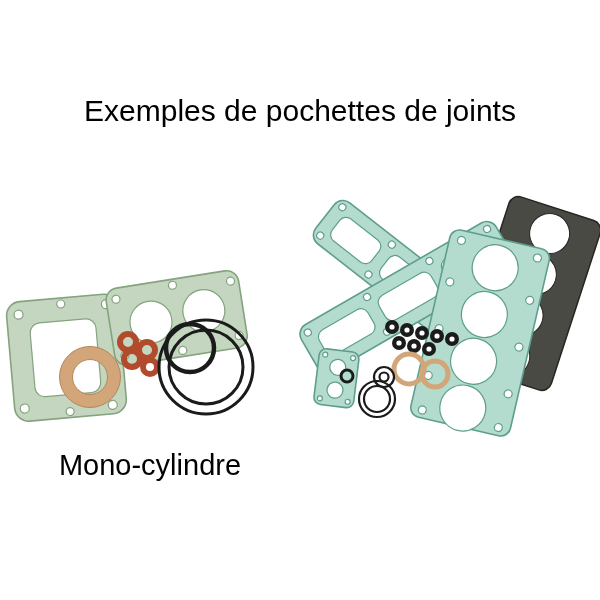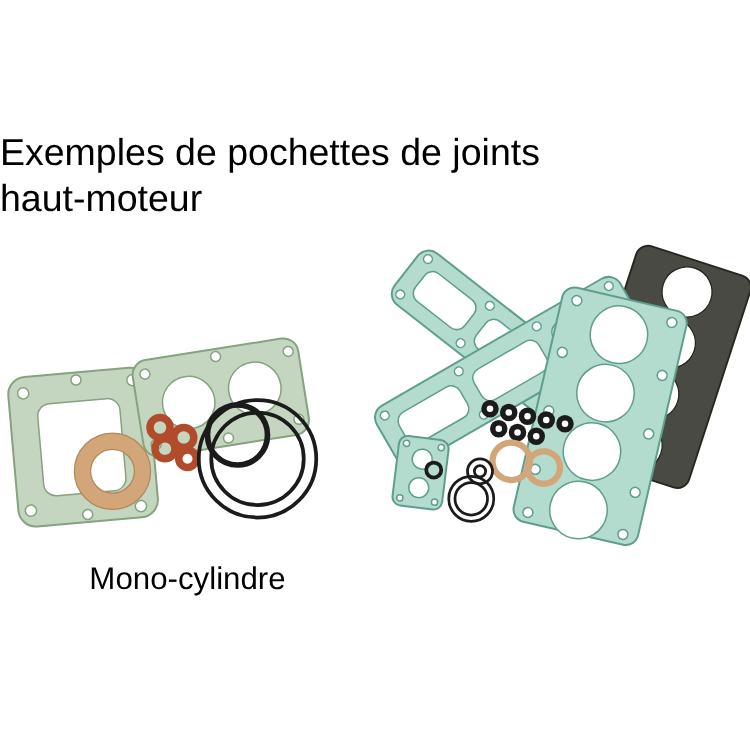--- a/index.html
+++ b/index.html
@@ -1,26 +1,26 @@
 <!DOCTYPE html>
 <html style="--background: #ffffff; --text: #000000; --gasket_teal: #b3dccf; --gasket_teal_edge: #5e9e8e; --gasket_green: #c4d6bf; --gasket_green_edge: #84a37e; --gasket_dark: #4a4a44; --copper: #d2a678; --copper_edge: #b2885a; --copper_red: #b24b2c; --rubber_black: #1b1b1b;"><head>
 <meta charset="utf-8">
 <style>
   html,body{margin:0;padding:0;background:#fff;}
   .canvas{
     position:relative;width:600px;height:600px;background:var(--background,#fff);
     overflow:hidden;font-family:"Liberation Sans", sans-serif;color:var(--text,#000);
   }
   .title{
-    position:absolute;top:104px;left:0;width:600px;
+    position:absolute;top:92px;left:0;width:600px;text-align:center;
     font-size:30px;line-height:37px;font-weight:400;
   }
   .caption{
     position:absolute;top:449px;width:300px;text-align:center;
-    font-size:25px;font-weight:400;
+    font-size:29px;font-weight:400;
   }
   .caption-left{left:0;}
   .caption-right{left:300px;}
   .photo{position:absolute;top:0;left:0;}
 
   
   .green-g{fill:var(--gasket_green);stroke:var(--gasket_green_edge);stroke-width:1.6;}
   .hole-g{fill:var(--background);stroke:var(--gasket_green_edge);stroke-width:1.2;}
   .teal-g{fill:var(--gasket_teal);stroke:var(--gasket_teal_edge);stroke-width:1.6;}
   .hole-t{fill:var(--background);stroke:var(--gasket_teal_edge);stroke-width:1.2;}
@@ -34,21 +34,20 @@
   .seal-hole{fill:var(--background);}
   .w2{stroke-width:2.2;} .w3{stroke-width:3;} .w4{stroke-width:4.5;} .w5{stroke-width:5;} .w13{stroke-width:13;}
 </style>
 </head>
 <body>
 
 <div class="canvas">
 
   <div class="title">
     <div>Exemples de pochettes de joints</div>
-    <div>haut-moteur</div>
   </div>
 
   <svg class="photo" width="600" height="600" viewBox="0 0 600 600">
 
     <g>
       <g transform="rotate(-5 120 350)">
         <rect class="green-g" x="10" y="293" width="112" height="120" rx="14"></rect>
         <rect class="hole-g" x="32" y="316" width="66" height="74" rx="10"></rect>
         <circle class="hole-g" cx="22" cy="306" r="4.5"></circle>
         <circle class="hole-g" cx="110" cy="303" r="4.5"></circle>

